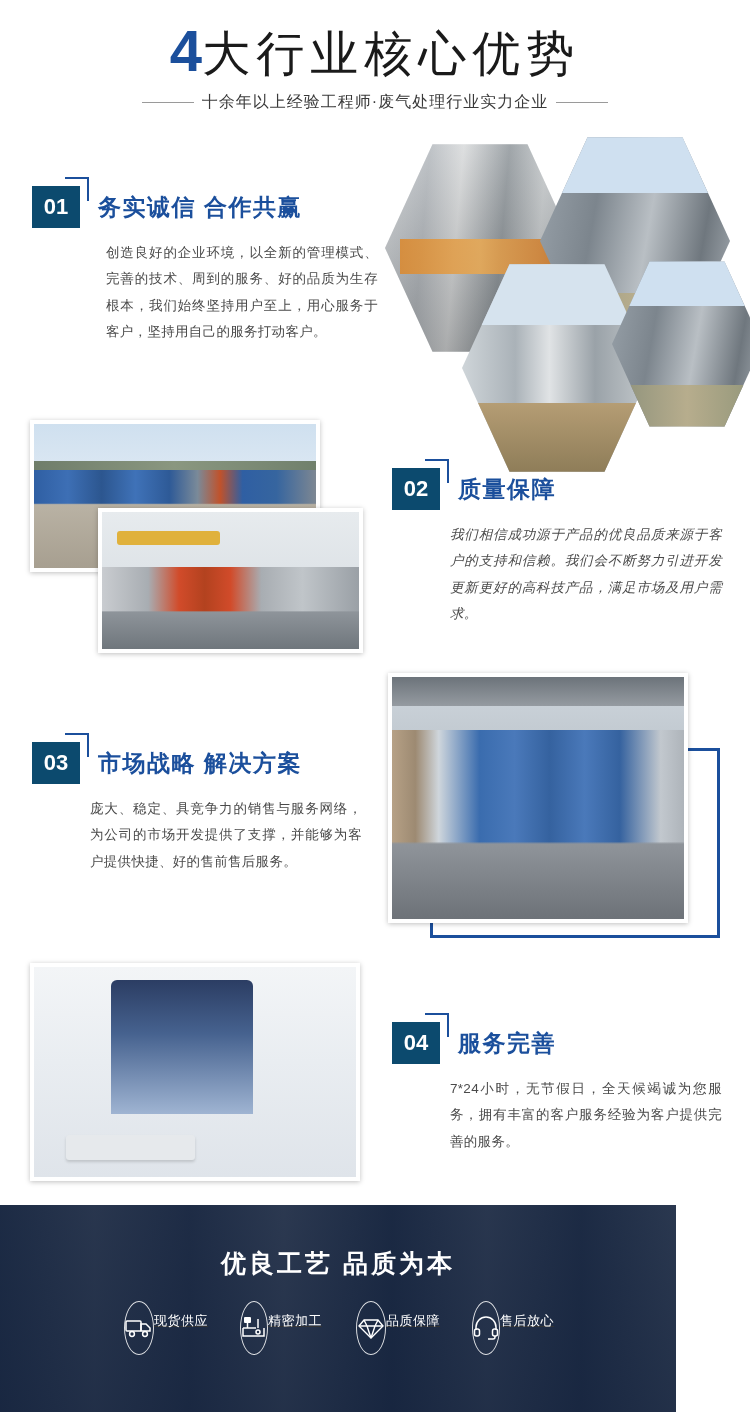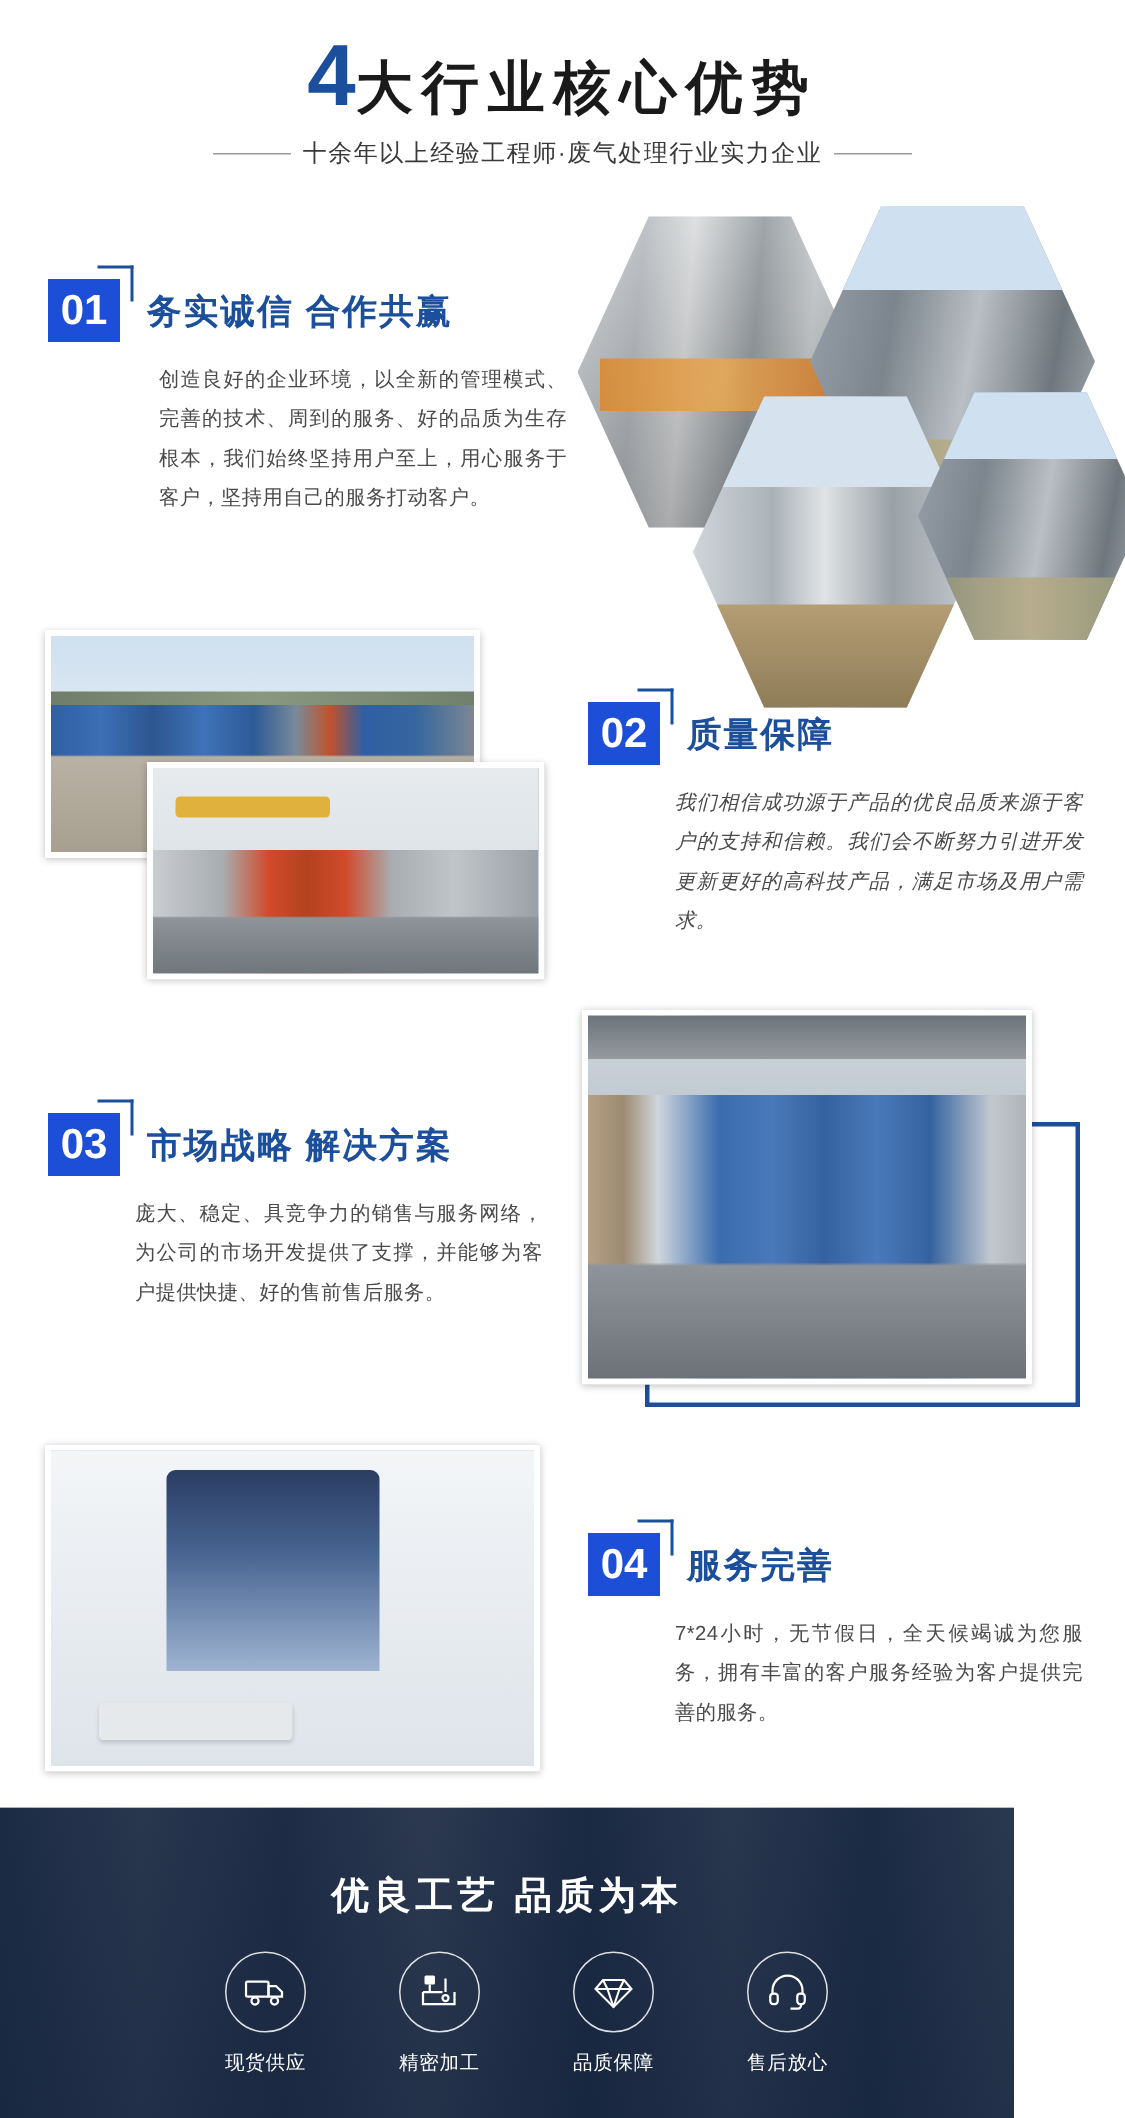--- a/index.html
+++ b/index.html
@@ -18,37 +18,37 @@
   .header-inner {
     position: absolute; left: 0; right: 0; top: 22px;
     display: flex; flex-direction: column; align-items: center;
   }
   .title-row { display: flex; align-items: flex-end; justify-content: center; }
   .big-num {
     font-size: 58px; font-weight: bold; color: #1b4f9c;
     line-height: 1; letter-spacing: 0; font-family: "Liberation Sans", sans-serif;
   }
   .title-text {
-    font-size: 38px; font-weight: bold; color: #1a1a1a;
+    font-size: 48px; font-weight: normal; color: #1a1a1a;
     letter-spacing: 6px; line-height: 1; padding-bottom: 2px;
   }
   .subtitle-row { display: flex; align-items: center; margin-top: 12px; }
   .sub-line { width: 52px; height: 1px; background: #9a9a9a; }
   .subtitle {
     font-size: 16px; color: #3a3a3a; letter-spacing: 1px;
     padding: 0 8px; white-space: nowrap;
   }
 
   
   .block { position: absolute; }
 
   .txt-head { display: flex; align-items: center; }
   .num-badge {
-    width: 48px; height: 42px; background: #1d4ed8; color: #fff;
-    font-size: 28px; font-weight: bold; display: flex;
+    width: 48px; height: 42px; background: #0c4a6e; color: #fff;
+    font-size: 22px; font-weight: bold; display: flex;
     align-items: center; justify-content: center;
     font-family: "Liberation Sans", sans-serif; flex: none;
   }
   .num-wrap { position: relative; flex: none; }
   .num-wrap::after {
     content: ""; position: absolute; right: -9px; top: -9px;
     width: 22px; height: 22px;
     border-top: 2px solid #1b4f9c; border-right: 2px solid #1b4f9c;
   }
   .head-title {
@@ -139,21 +139,21 @@
       linear-gradient(90deg,#4e5f78 0%, #8b96a6 14%, #55637b 28%, #9aa4b2 42%, #46566f 58%, #8d98a8 72%, #4d5d75 86%, #94a0ae 100%);
   }
   .footer-title {
     position: absolute; top: 42px; left: 0; right: 0; text-align: center;
     color: #ffffff; font-size: 25px; font-weight: bold; letter-spacing: 3px;
   }
   .footer-items {
     position: absolute; top: 96px; left: 0; right: 0;
     display: flex; justify-content: center; gap: 36px;
   }
-  .f-item { width: 80px; display: flex; flex-direction: column; align-items: flex-end; }
+  .f-item { width: 80px; display: flex; flex-direction: row; align-items: flex-start; text-decoration: underline; }
   .f-circle {
     width: 54px; height: 54px; border-radius: 50%;
     border: 1.6px solid rgba(255,255,255,0.85);
     display: flex; align-items: center; justify-content: center;
   }
   .f-label { margin-top: 11px; color: #fff; font-size: 13px; letter-spacing: 0.5px; white-space: nowrap; }
   .f-circle svg { display:block; }
 </style>
 </head>
 <body>

